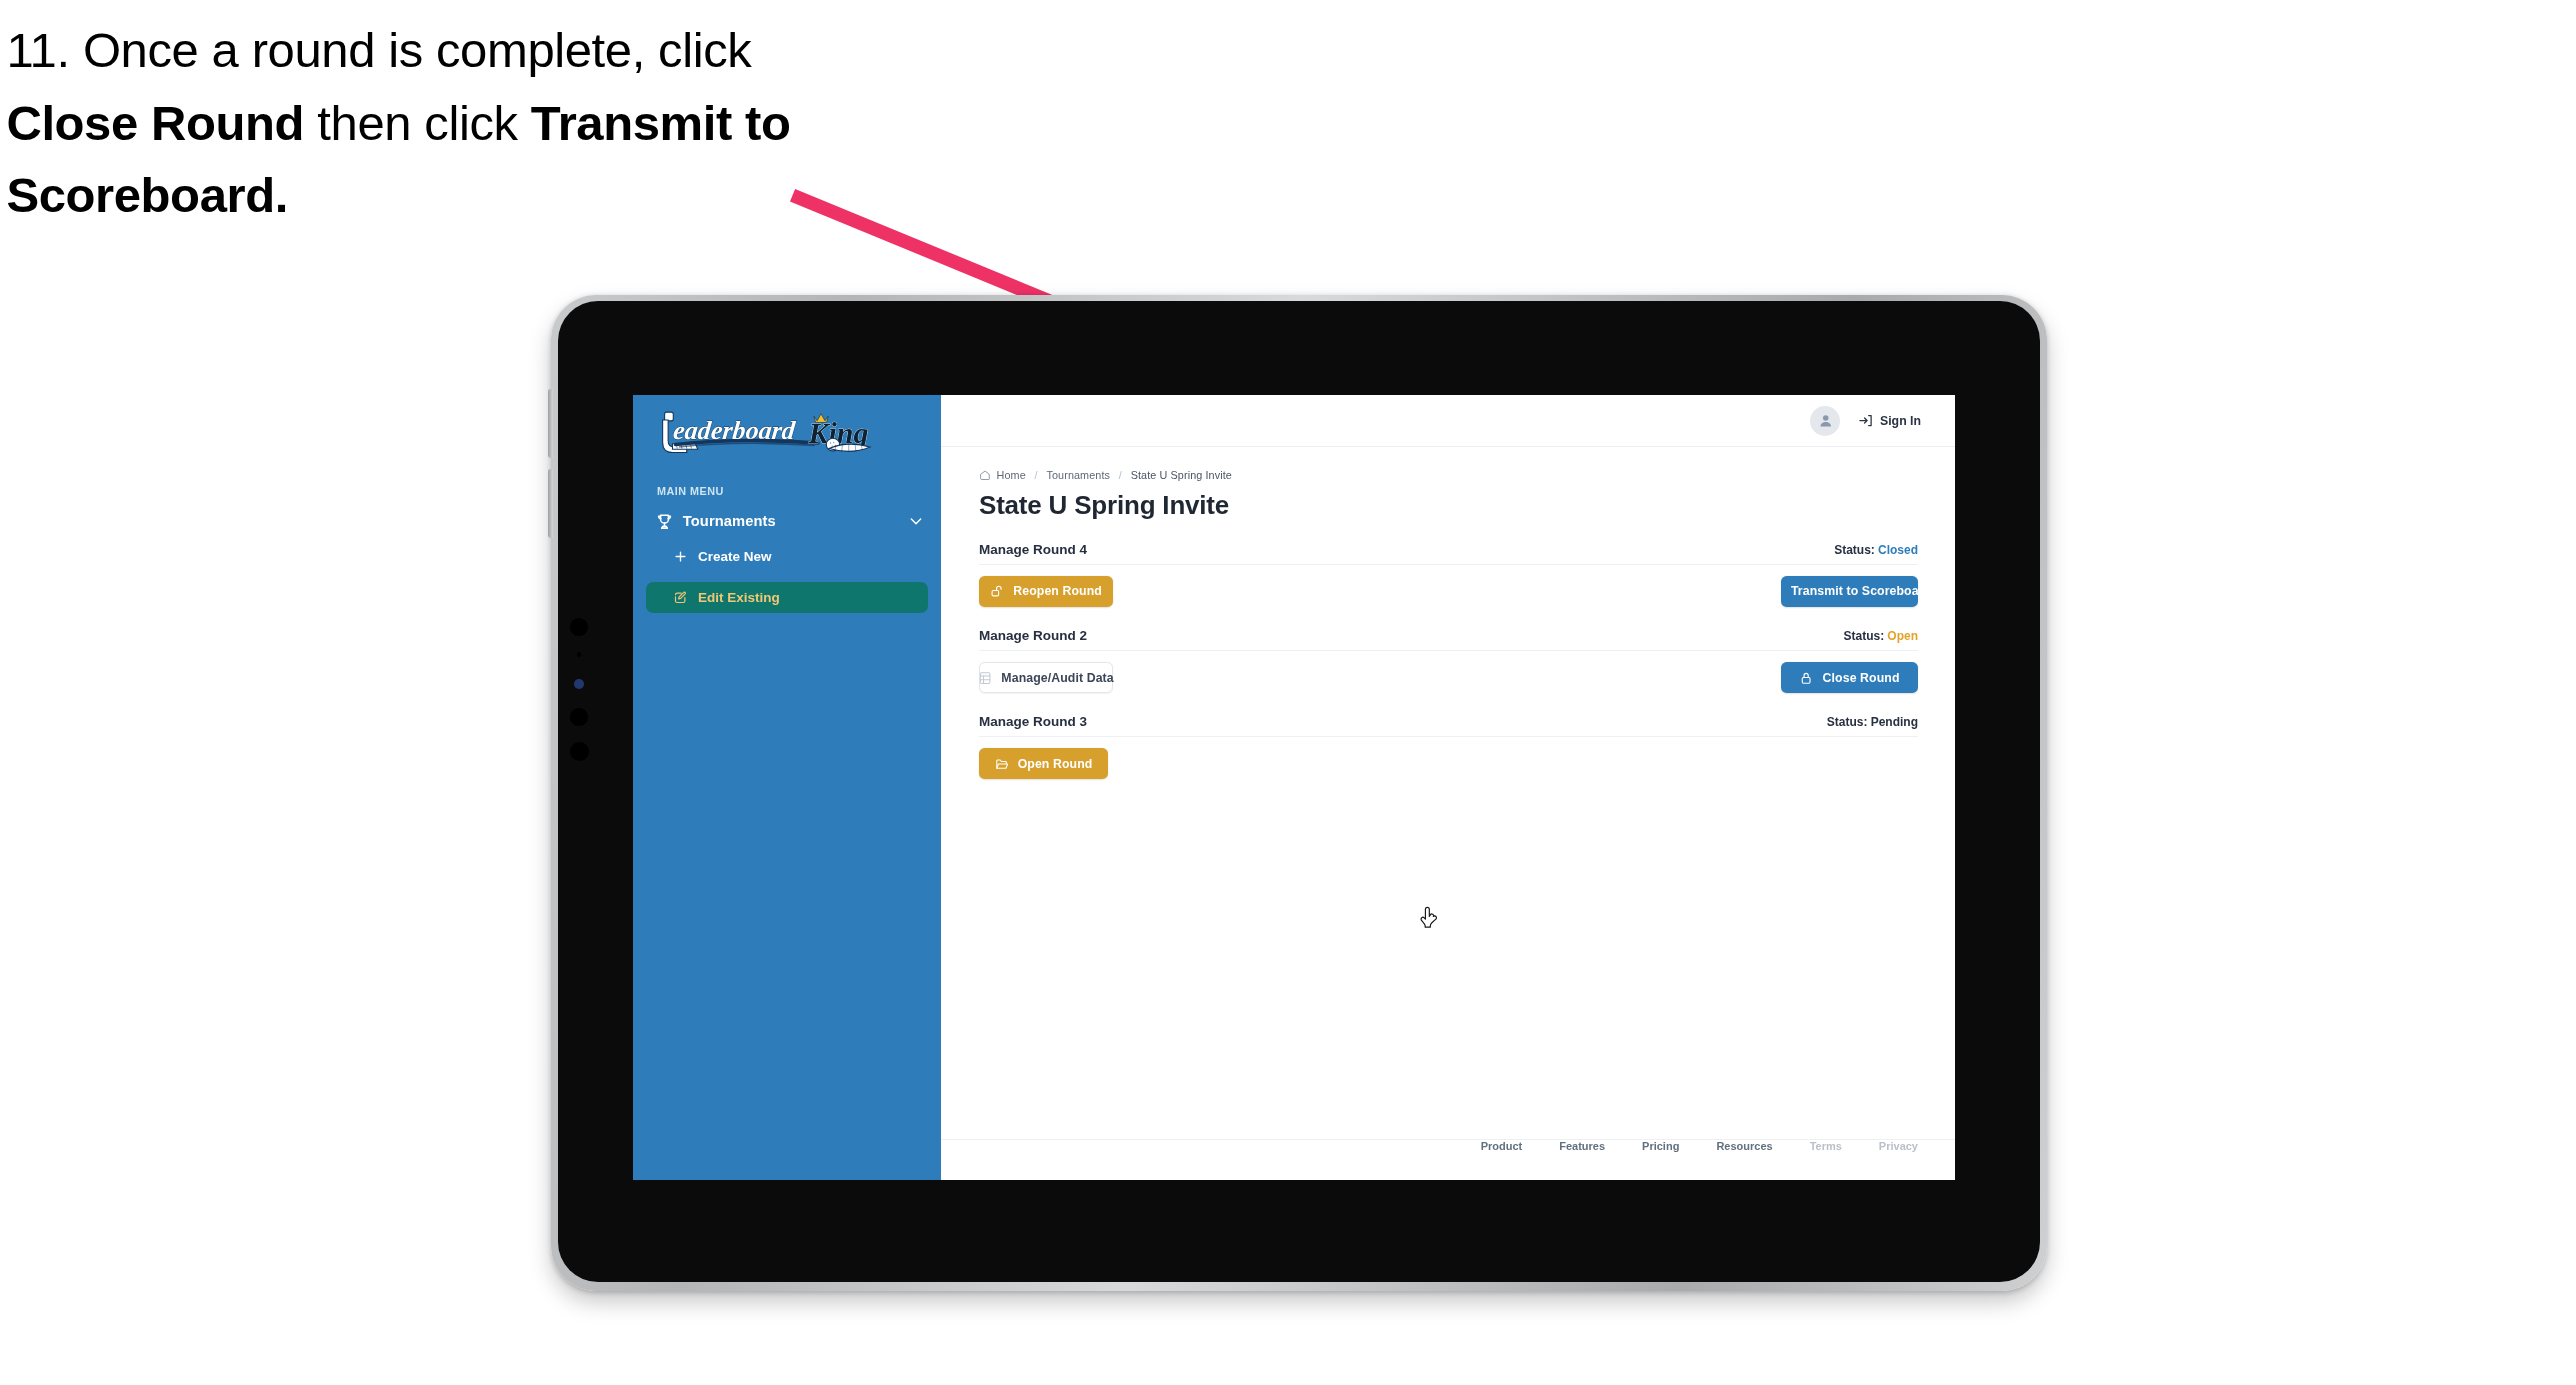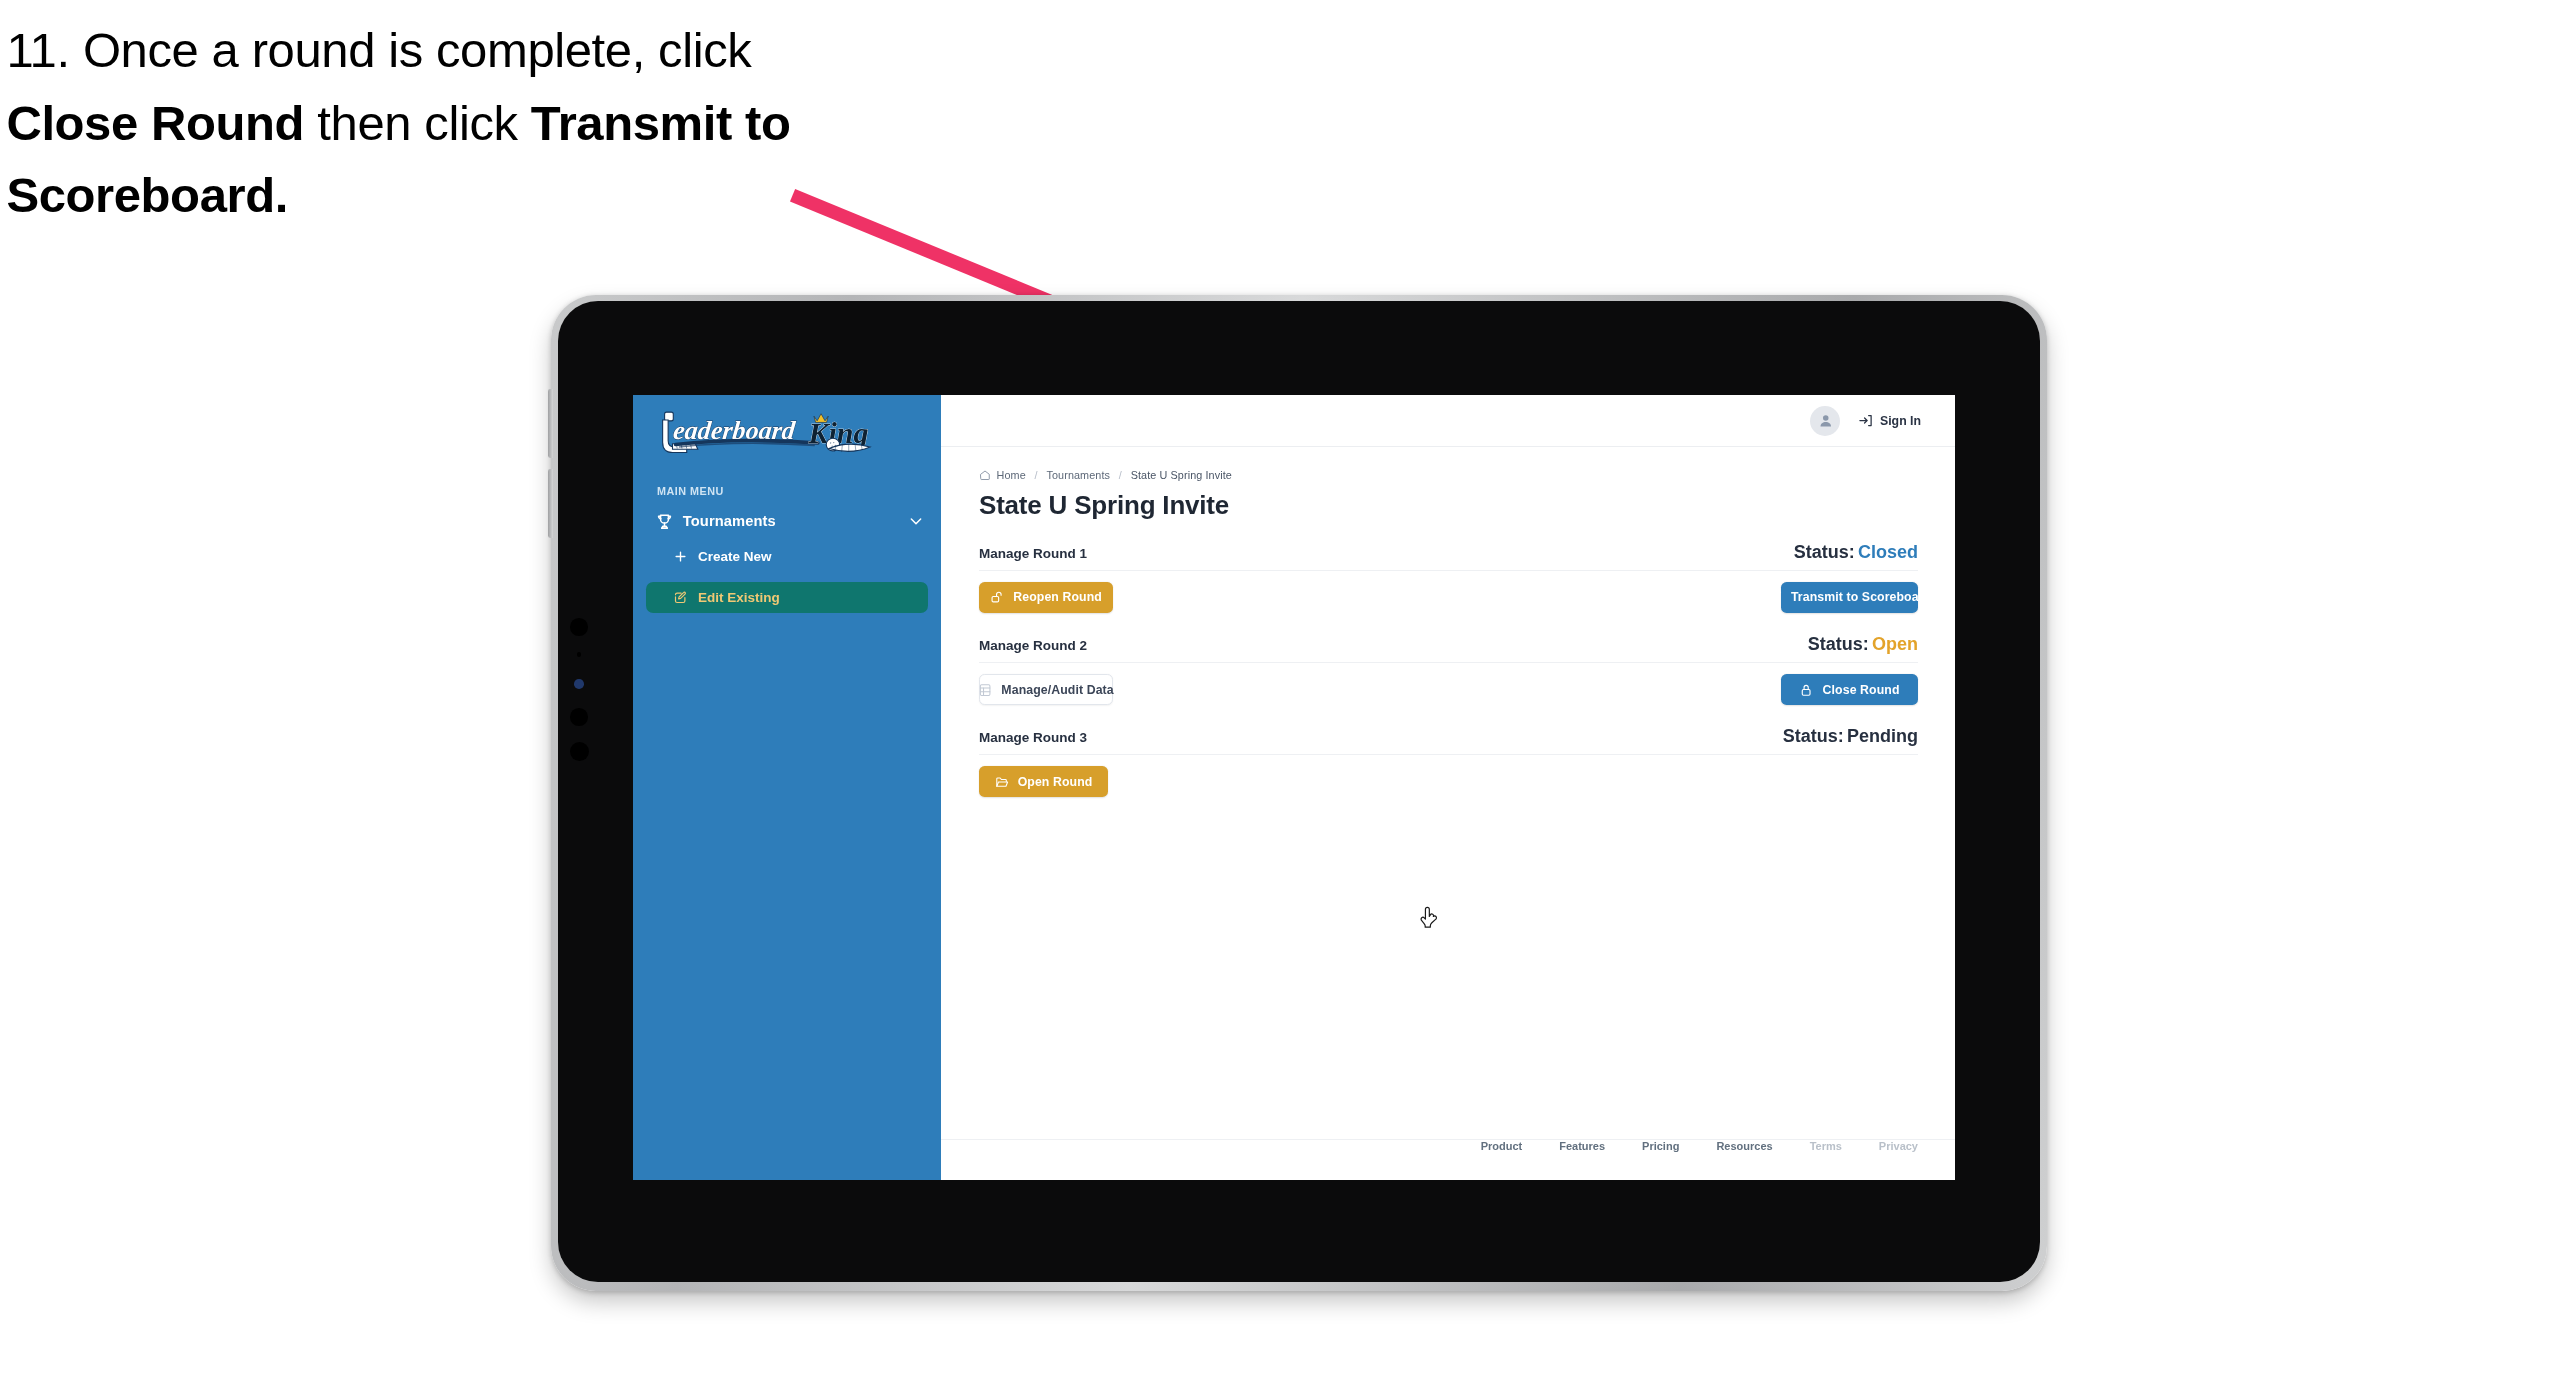--- a/index.html
+++ b/index.html
@@ -190,21 +190,21 @@
     display: flex;
     align-items: baseline;
     justify-content: space-between;
     padding-bottom: 7.2px;
     border-bottom: 0.8px solid #eef0f3;
   }
   .round-name {
     font-size: 13.5px; font-weight: 700; color: #273040;
   }
   .round-status {
-    font-size: 18px; font-weight: 700; color: #273040;
+    font-size: 12px; font-weight: 700; color: #273040;
   }
   .round-status .val { margin-left: 3.2px; }
   .round-actions {
     display: flex;
     align-items: center;
     justify-content: space-between;
     margin-top: 11px;
     min-height: 30px;
   }
 
@@ -400,21 +400,21 @@
           <span class="sep">/</span>
           <span class="crumb">Tournaments</span>
           <span class="sep">/</span>
           <span class="crumb current">State U Spring Invite</span>
         </div>
 
         <h1 id="page-title">State U Spring Invite</h1>
 
         <section class="round-block">
           <div class="round-head">
-            <span class="round-name">Manage Round 1</span>
+            <span class="round-name">Manage Round 4</span>
             <span class="round-status">
               <span>Status:</span><span class="val" style="color:#2e7dba">Closed</span>
             </span>
           </div>
           <div class="round-actions">
             <button class="btn btn-gold btn-w-gold1">
               <svg class="ico" viewBox="0 0 24 24" fill="none" stroke="#ffffff" stroke-width="1.9" stroke-linecap="round" stroke-linejoin="round">
                 <rect x="3.5" y="11" width="11" height="9" rx="2"></rect>
                 <path d="M11 11V7.5a3.8 3.8 0 0 1 7.6 0V9"></path>
               </svg>

